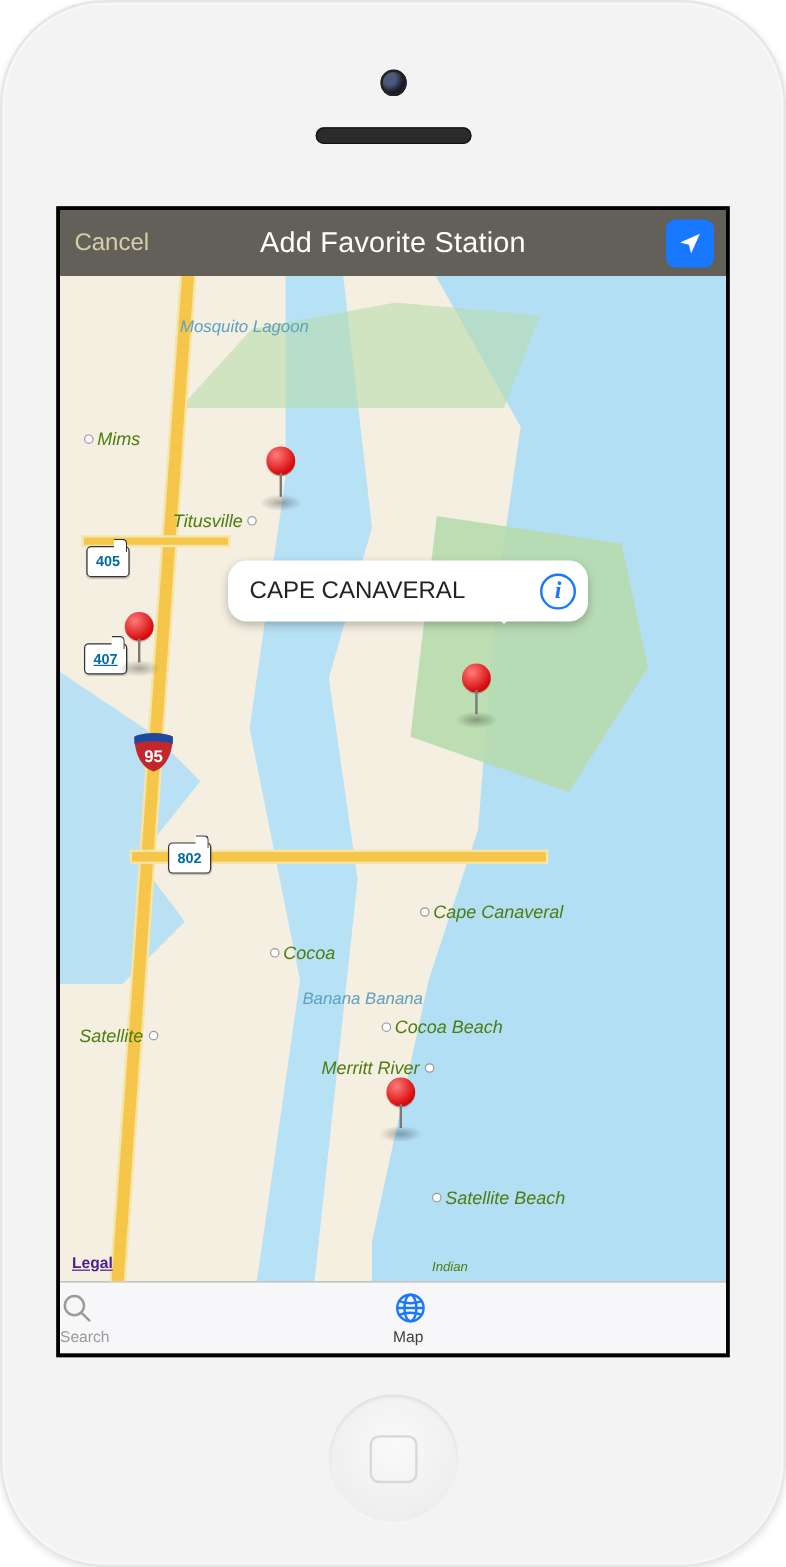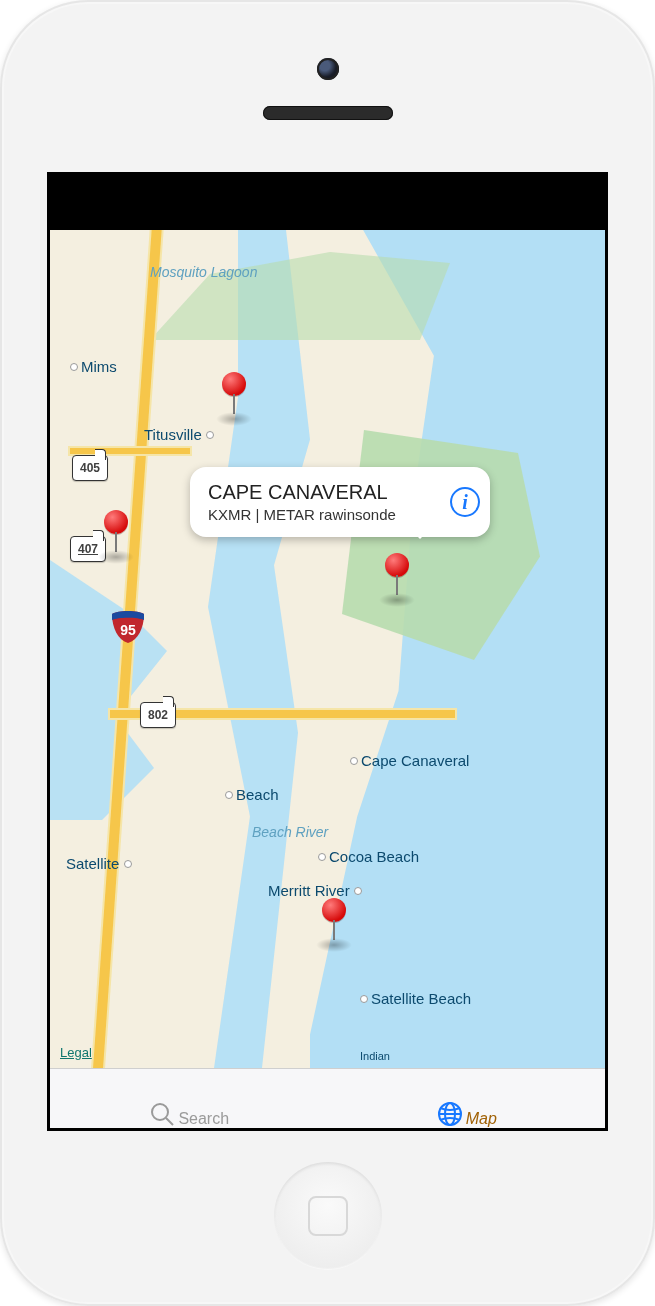--- a/index.html
+++ b/index.html
@@ -94,35 +94,35 @@
   
   .road { position:absolute; background:#f6c64a; box-shadow:0 0 0 2px #f5e5a8; }
   .road.i95 { left:72px; top:0; bottom:-10px; width:10px; transform: skewX(-4deg); }
   .road.r528 { left:60px; top:480px; right:150px; height:8px; }
   .road.orange2 { left:20px; top:218px; width:120px; height:6px; }
 
   
   .shield {
     position:absolute; width:36px; height:26px; background:#fff; border:1px solid #333;
     border-radius:4px; font-size:12px; font-weight:700; display:flex; align-items:center;
-    justify-content:center; color:#404040; box-shadow:0 1px 1px rgba(0,0,0,.2);
+    justify-content:center; color:#0369a1; box-shadow:0 1px 1px rgba(0,0,0,.2);
   }
   .shield::before { content:""; position:absolute; top:-7px; left:22px; width:10px; height:10px;
     border:1px solid #333; border-bottom:none; border-left:none; background:#fff;
     border-radius:0 4px 0 0; }
   .shield.s405 { left:22px; top:225px; }
   .shield.s407 { left:20px; top:306px;text-decoration:underline; }
   .shield.s528 { left:90px; top:472px; }
   .interstate {
     position:absolute; left:60px; top:378px; width:36px; height:36px;
   }
   .interstate svg { width:100%; height:100%; }
 
   
-  .place { position:absolute; font-size:15px; color:#0c4a6e; font-weight:500; white-space:nowrap; }
+  .place { position:absolute; font-size:15px; color:#4d7c0f; font-weight:500; white-space:nowrap;font-style:italic; }
   .place.small { font-size:14px; color:#8a8a8a; font-style:italic;margin-top:14px; }
   .dot { display:inline-block; width:8px; height:8px; border-radius:50%; background:#fff;
     border:1.5px solid #9a9a9a; margin-right:3px; transform:translateY(-1px); }
 
   
   .pin { position:absolute; width:24px; height:24px; }
   .pin .head { width:24px; height:24px; border-radius:50%; background: radial-gradient(circle at 35% 30%, #ff7b7b, #d60a0a 70%); box-shadow:0 1px 0 rgba(0,0,0,.25);}
   .pin .stem { position:absolute; left:11px; top:22px; width:2px; height:20px; background:#7a7a7a; }
   .pin .shadow { position:absolute; left:-6px; top:40px; width:36px; height:14px; background: radial-gradient(ellipse at center, rgba(0,0,0,.3), rgba(0,0,0,0) 70%); }
 
@@ -140,33 +140,33 @@
   .callout .c-title { font-size:20px; font-weight:500; color:#222; }
   .callout .c-sub { font-size:15px; color:#333; margin-top:2px; }
   .callout .info {
     position:absolute; right:10px; top:50%; transform:translateY(-50%);
     width:30px; height:30px; border:2px solid #1878ff; border-radius:50%;
     color:#1878ff; font-family:"Georgia", serif; font-style:italic; font-weight:600;
     font-size:20px; display:flex; align-items:center; justify-content:center;
   }
 
   
-  .legal { position:absolute; left:10px; bottom:8px; font-size:13px; color:#0f766e; text-decoration:underline; }
+  .legal { position:absolute; left:10px; bottom:8px; font-size:13px; color:#4c1d95; text-decoration:underline;font-weight:bold; }
 
   
   .tabbar {
     position:absolute; left:0; right:0; bottom:0; height:60px;
     background:#f7f7f9; border-top:1px solid #cfcfcf;
     display:flex;
   }
-  .tab { flex:1; display:flex; align-items:flex-end; justify-content:center; font-size:16px; gap:2px; }
+  .tab { flex:1; display:flex; flex-direction:column; align-items:flex-start; justify-content:center; font-size:13px; gap:2px; }
   .tab svg { width:28px; height:28px; }
   .tab.inactive { color:#9a9a9a; }
   .tab.inactive svg { stroke:#9a9a9a; fill:none; }
-  .tab.active { color:#a16207;font-style:italic; }
+  .tab.active { color:#404040; }
   .tab.active svg { stroke:#1878ff; fill:none; }
 
   
   .home-btn {
     position:absolute; bottom:36px; left:50%; transform:translateX(-50%);
     width:108px; height:108px; border-radius:50%;
     background: radial-gradient(circle at 50% 40%, #fafafa, #e9e9e9);
     box-shadow: inset 0 2px 3px rgba(0,0,0,.08), inset 0 -1px 2px rgba(255,255,255,.8);
   }
   .home-btn::after {
@@ -176,20 +176,29 @@
 </style>
 </head>
 <body>
 
 <div class="phone">
   <div class="camera"></div>
   <div class="speaker"></div>
 
   <div class="screen">
 
+    <div class="navbar">
+      <span class="cancel">Cancel</span>
+      <span class="title">Add Favorite Station</span>
+      <span class="locate-btn">
+        <svg viewBox="0 0 24 24">
+            <path d="M3 11 L21 3 L13 21 L11 13 Z"></path>
+          </svg>
+      </span>
+    </div>
 
     <div class="map-area">
       <div class="ocean"></div>
       <div class="lagoon"></div>
       <div class="lagoon2"></div>
       <div class="green-top"></div>
       <div class="green-island"></div>
 
       <div class="road i95"></div>
       <div class="road r528"></div>
@@ -203,22 +212,22 @@
           <path d="M2 6 C8 2 28 2 34 6 C34 20 28 32 18 35 C8 32 2 20 2 6 Z" fill="#c1272d"></path>
           <path d="M2 6 C8 2 28 2 34 6 L34 12 C28 9 8 9 2 12 Z" fill="#1b4aa0"></path>
           <text x="18" y="27" text-anchor="middle" fill="#fff" font-size="14" font-weight="700">95</text>
         </svg>
       </div>
 
       <span class="place small" style="left:100px; top:20px; color:#5fa1c0;">Mosquito Lagoon</span>
       <span class="place" style="left:20px; top:128px;"><span class="dot"></span><span>Mims</span></span>
       <span class="place" style="left:94px; top:196px;"><span>Titusville</span> <span class="dot"></span></span>
       <span class="place" style="left:300px; top:522px;"><span class="dot"></span><span>Cape Canaveral</span></span>
-      <span class="place" style="left:175px; top:556px;"><span class="dot"></span><span>Beach</span></span>
-      <span class="place small" style="left:202px; top:580px; color:#5fa1c0;">Beach River</span>
+      <span class="place" style="left:175px; top:556px;"><span class="dot"></span><span>Cocoa</span></span>
+      <span class="place small" style="left:202px; top:580px; color:#5fa1c0;">Banana Banana</span>
       <span class="place" style="left:16px; top:625px;"><span>Satellite</span> <span class="dot"></span></span>
       <span class="place" style="left:268px; top:618px;"><span class="dot"></span><span>Cocoa Beach</span></span>
       <span class="place" style="left:218px; top:652px;"><span>Merritt River</span> <span class="dot"></span></span>
       <span class="place" style="left:310px; top:760px;"><span class="dot"></span><span>Satellite Beach</span></span>
       <span class="place" style="left:310px; top:820px; font-size:11px;">Indian</span>
 
       <div class="pin" style="left:172px; top:142px;">
         <div class="head"></div>
           <div class="stem"></div>
           <div class="shadow"></div>
@@ -234,21 +243,20 @@
           <div class="shadow"></div>
       </div>
       <div class="pin" style="left:272px; top:668px;">
         <div class="head"></div>
           <div class="stem"></div>
           <div class="shadow"></div>
       </div>
 
       <div class="callout">
         <div class="c-title">CAPE CANAVERAL</div>
-        <div class="c-sub">KXMR | METAR rawinsonde</div>
         <div class="info">i</div>
       </div>
 
       <a class="legal">Legal</a>
     </div>
 
     <div class="tabbar">
       <div class="tab inactive">
         <svg viewBox="0 0 28 28" stroke-width="2">
           <circle cx="12" cy="12" r="8"></circle>

